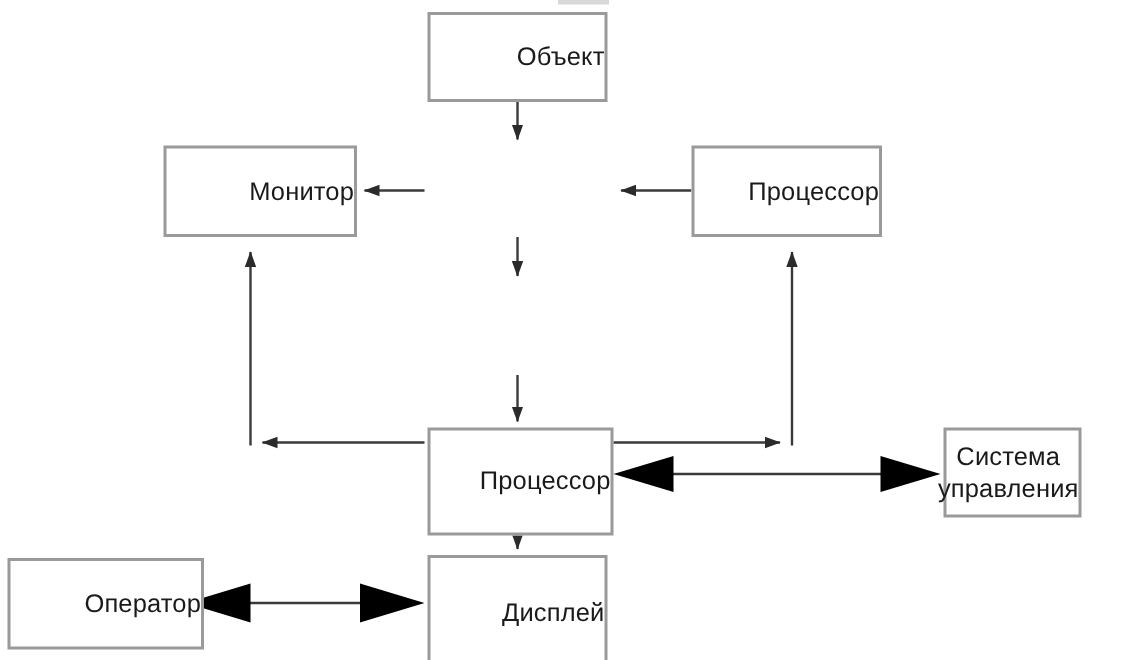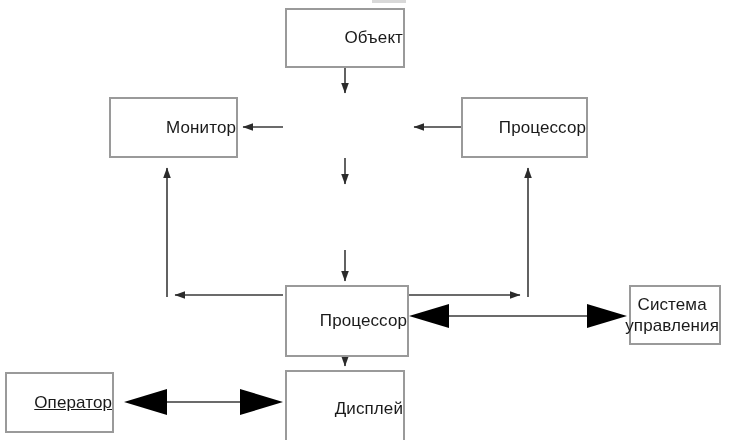--- a/index.html
+++ b/index.html
@@ -136,17 +136,17 @@
 
   <div class="node" style="left:629px; top:285px; width:92px; height:60px;">
     <span class="node-label">Система
 управления</span>
   </div>
 
   <div class="node" style="left:285px; top:370px; width:120px; height:78px;">
     <span class="node-label">Дисплей</span>
   </div>
 
-  <div class="node" style="left:5px; top:372px; width:109px; height:61px;text-decoration:underline;">
+  <div class="node" style="left:5px; top:372px; width:131px; height:61px;">
     <span class="node-label">Оператор</span>
   </div>
 
 </div>
 
 </body></html>

